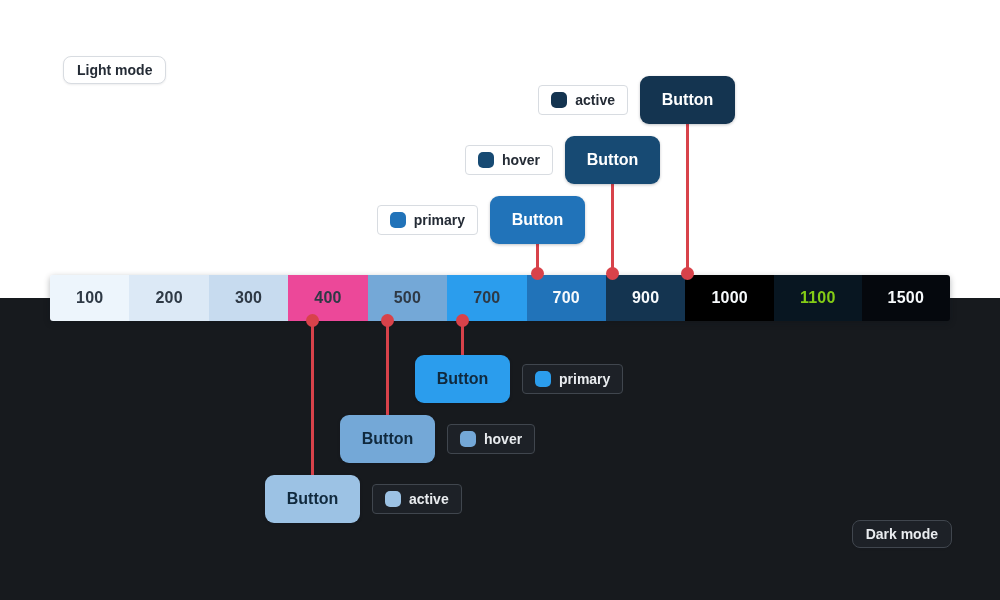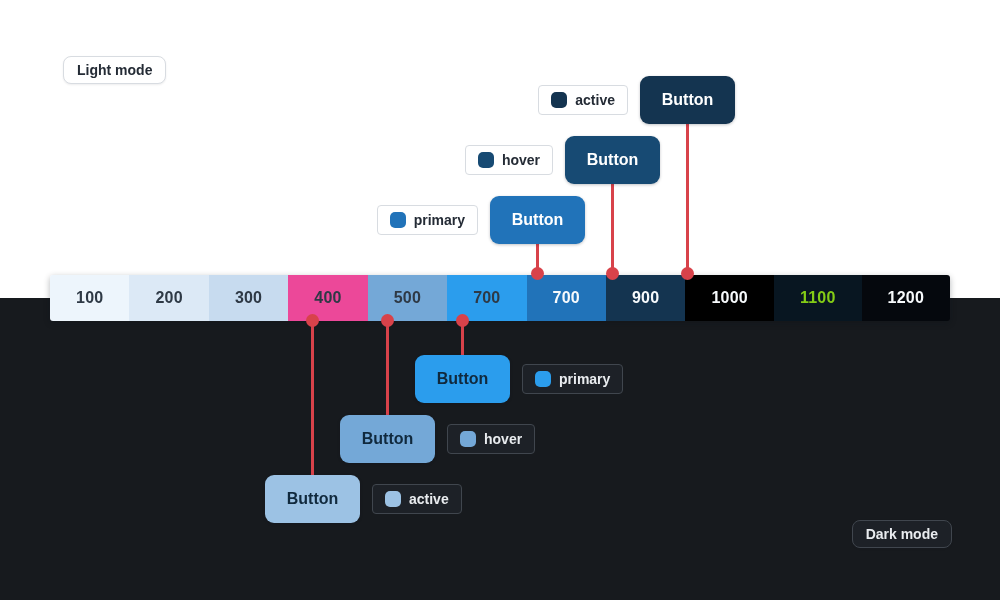--- a/index.html
+++ b/index.html
@@ -55,21 +55,21 @@
       <div class="swatch" style="background: rgb(237, 245, 252); color: rgb(46, 57, 69);">100</div>
       <div class="swatch" style="background: rgb(220, 233, 246); color: rgb(46, 57, 69);">200</div>
       <div class="swatch" style="background: rgb(199, 219, 239); color: rgb(46, 57, 69);">300</div>
       <div class="swatch" style="background: #ec4899; color: rgb(46, 57, 69);">400</div>
       <div class="swatch" style="background: rgb(116, 168, 215); color: rgb(46, 57, 69);">500</div>
       <div class="swatch" style="background: rgb(43, 157, 237); color: rgb(46, 57, 69);">700</div>
       <div class="swatch" style="background: rgb(33, 115, 185); color: rgb(247, 250, 252);">700</div>
       <div class="swatch" style="background: rgb(20, 52, 80); color: rgb(247, 250, 252);">900</div>
       <div class="swatch" style="background: #000000; color: rgb(247, 250, 252);">1000</div>
       <div class="swatch" style="background: rgb(8, 22, 33); color: #84cc16;">1100</div>
-      <div class="swatch" style="background: rgb(5, 8, 13); color: rgb(247, 250, 252);">1200</div>
+      <div class="swatch" style="background: rgb(5, 8, 13); color: rgb(247, 250, 252);">1500</div>
     </div>
 
   <div id="overlay">
       <div class="connector-line" style="background: rgb(216, 66, 74); left: 536px; top: 244px; height: 29px;"></div>
       <div class="connector-dot" style="background: rgb(216, 66, 74); left: 531px; top: 266.5px;"></div>
       <button class="demo-button" style="left: 490px; top: 196px; background: rgb(33, 115, 185); color: rgb(255, 255, 255);">Button</button>
       <div class="chip" style="background: rgb(255, 255, 255); border: 1px solid rgb(216, 220, 225); color: rgb(36, 43, 53); top: 205px; right: 522px;">
         <span class="chip-dot" style="background: rgb(33, 115, 185);"></span>
         <span>primary</span>
       </div>

